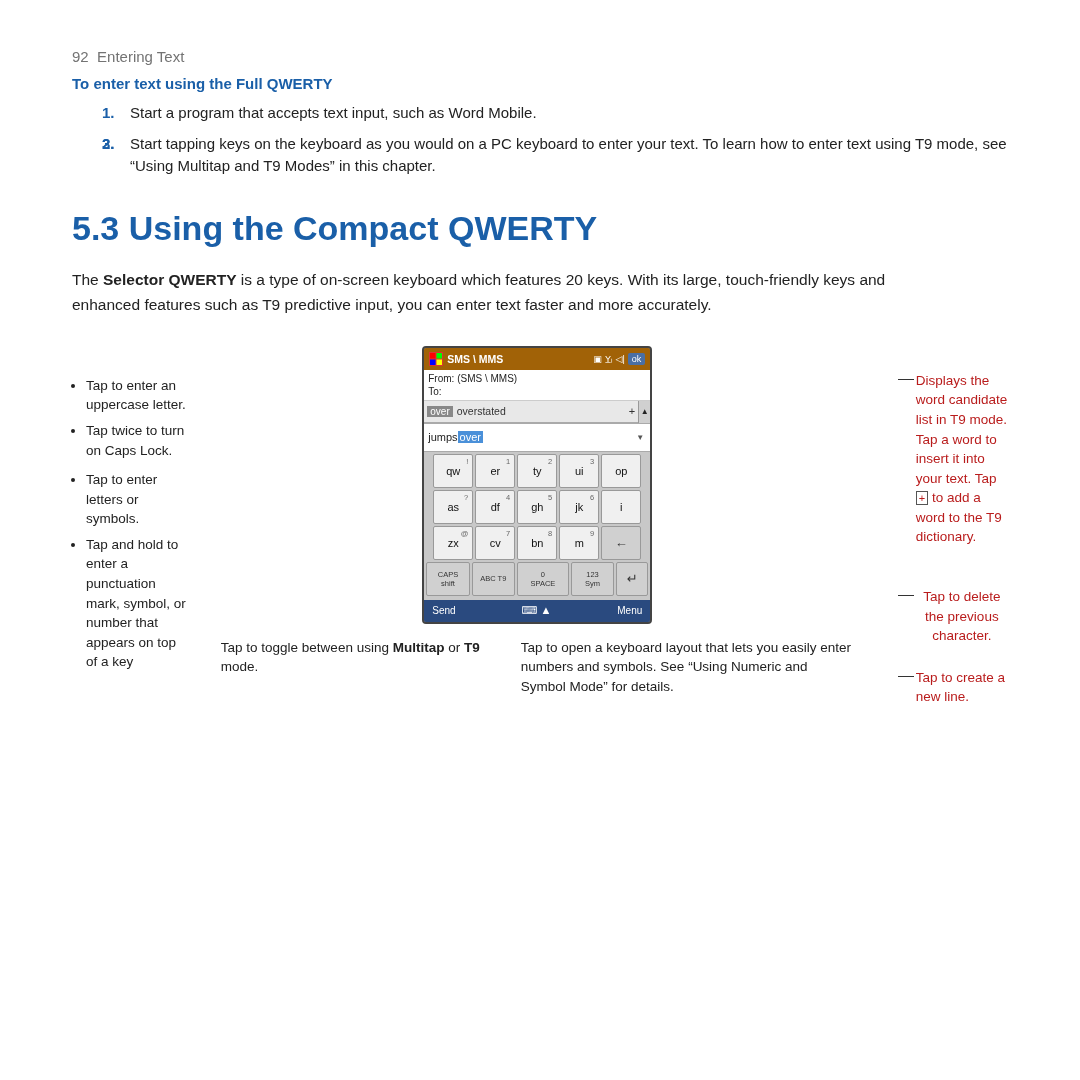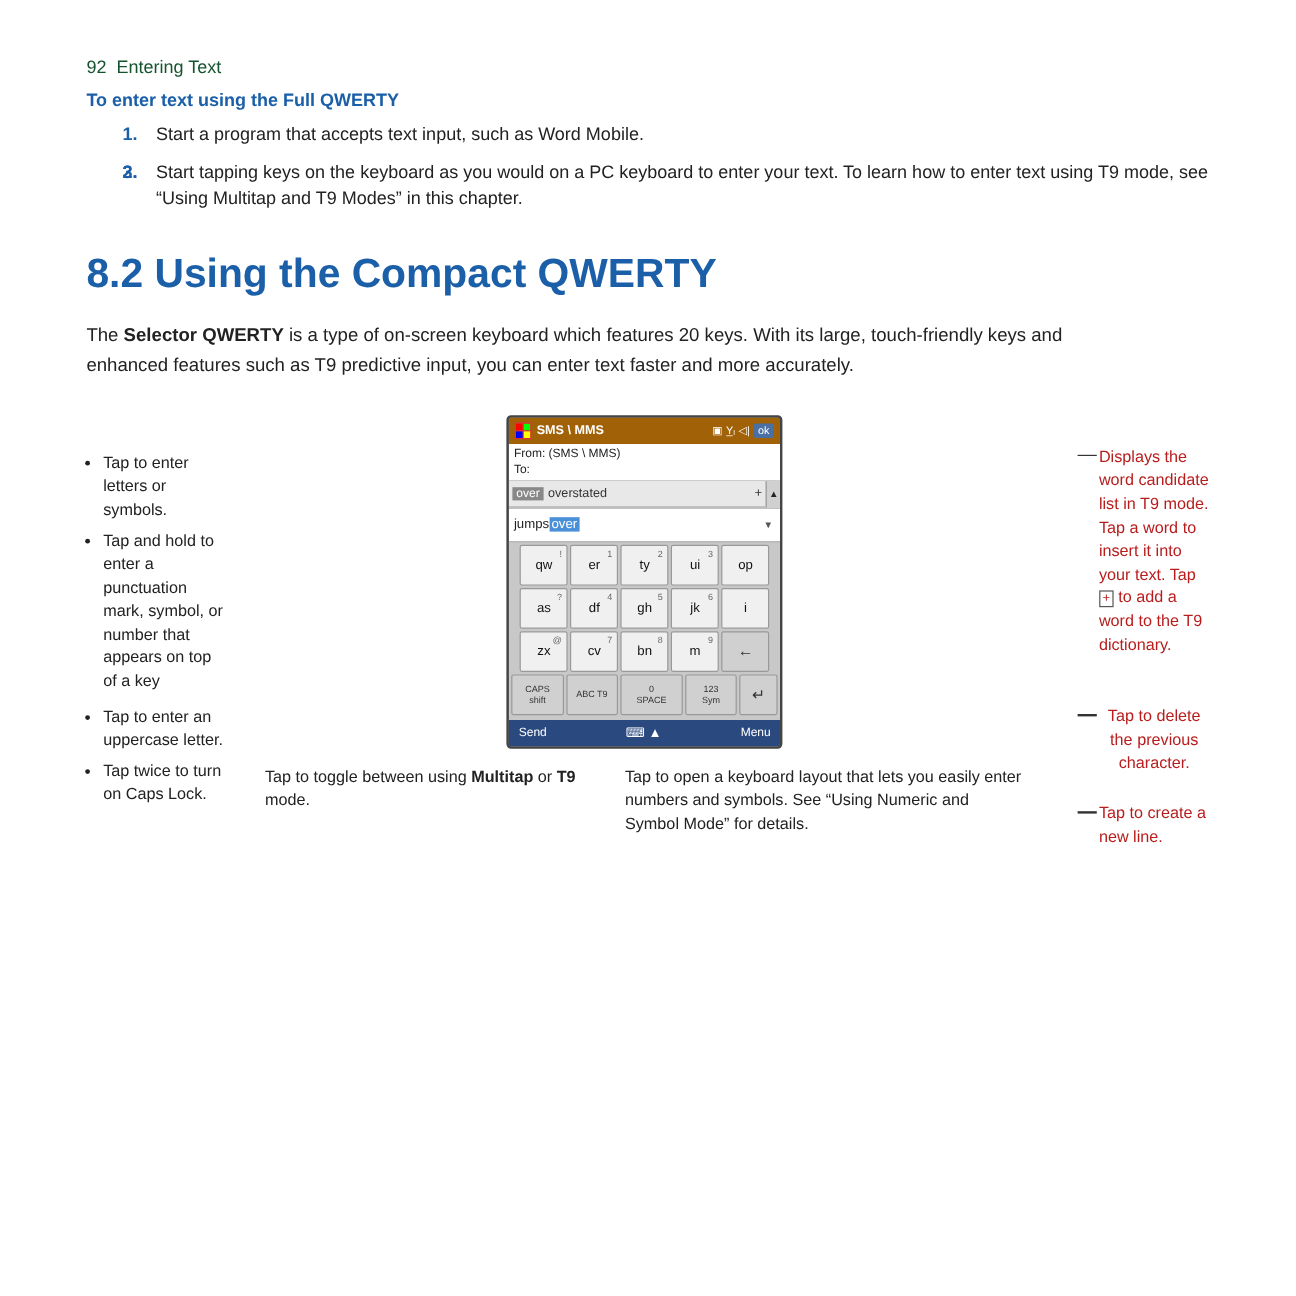--- a/index.html
+++ b/index.html
@@ -10,21 +10,21 @@
       font-family: 'Arial', sans-serif;
       font-size: 16px;
       color: #222;
       overflow: hidden;
     }
     .page {
       padding: 48px 72px 40px 72px;
     }
     .page-header {
       font-size: 15px;
-      color: #14532d;
+      color: #737373;
       margin-bottom: 10px;
     }
     .section-title-blue {
       color: #1a5fa8;
       font-weight: bold;
       font-size: 15px;
       margin-bottom: 10px;
     }
     .numbered-list {
       list-style: none;
@@ -318,36 +318,36 @@
     </li>
     <li>
       <span class="num">2.</span>
     </li>
     <li>
       <span class="num">3.</span>
       <span>Start tapping keys on the keyboard as you would on a PC keyboard to enter your text. To learn how to enter text using T9 mode, see “Using Multitap and T9 Modes” in this chapter.</span>
     </li>
   </ol>
 
-  <div class="chapter-heading">8.2 Using the Compact QWERTY</div>
+  <div class="chapter-heading">5.3 Using the Compact QWERTY</div>
 
   <div class="intro-para">
     The <strong>Selector QWERTY</strong> is a type of on-screen keyboard which features 20 keys. With its large, touch-friendly keys and enhanced features such as T9 predictive input, you can enter text faster and more accurately.
   </div>
 
   <div class="diagram-container">
 
     <div class="left-annotations">
       <ul>
+        <li>Tap to enter an uppercase letter.</li>
+        <li>Tap twice to turn on Caps Lock.</li>
+      </ul>
+      <ul>
         <li>Tap to enter letters or symbols.</li>
         <li>Tap and hold to enter a punctuation mark, symbol, or number that appears on top of a key</li>
-      </ul>
-      <ul>
-        <li>Tap to enter an uppercase letter.</li>
-        <li>Tap twice to turn on Caps Lock.</li>
       </ul>
     </div>
 
     <div class="phone-wrap">
       <div class="phone">
 
         <div class="status-bar">
           <div class="status-bar-left">
 
             <div class="win-logo">

